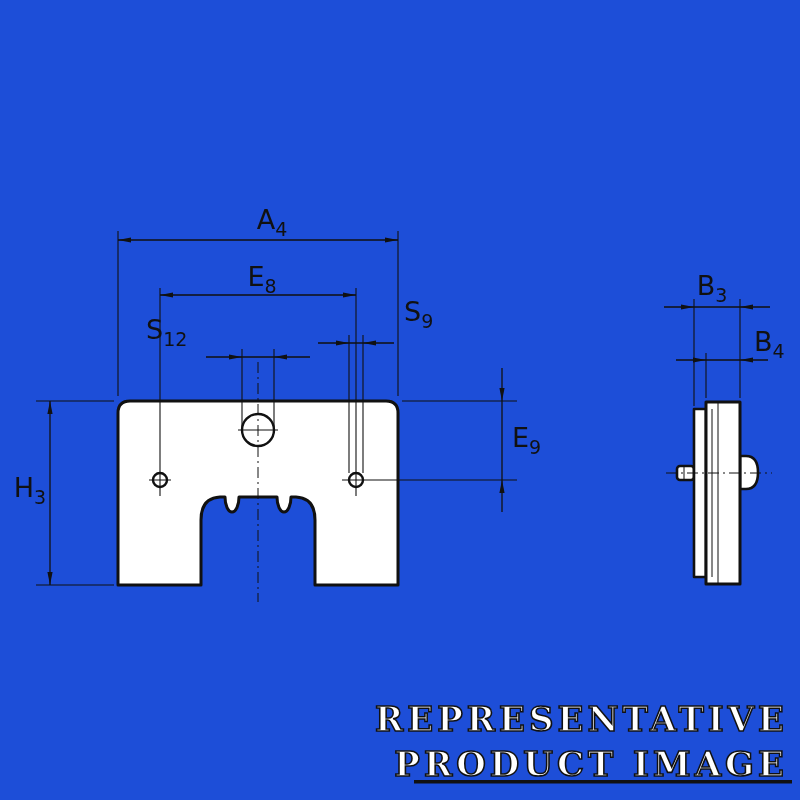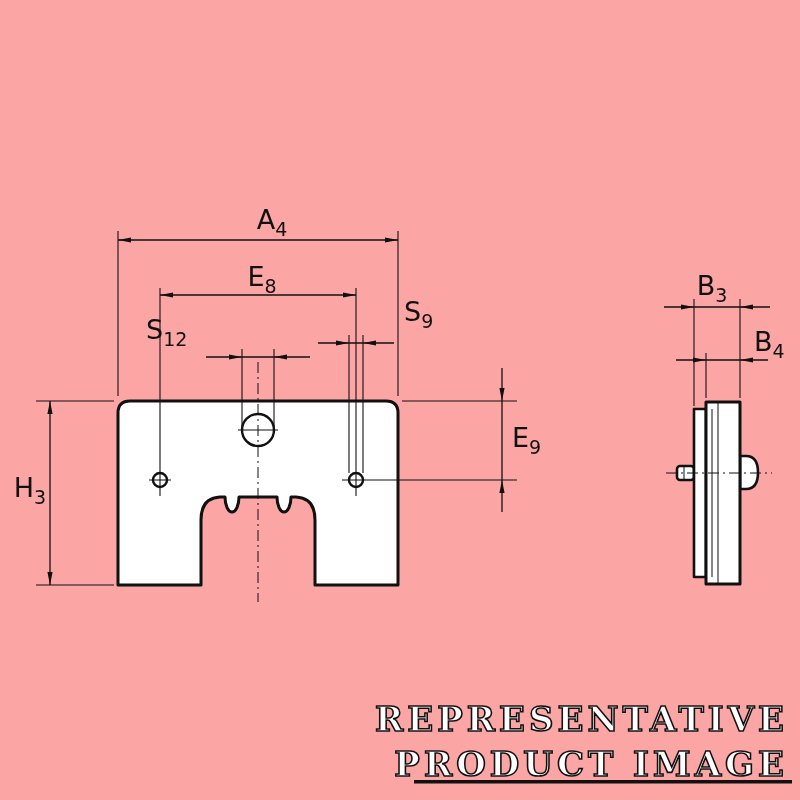--- a/index.html
+++ b/index.html
@@ -1,17 +1,17 @@
 <!DOCTYPE html>
 <html><head>
 <meta charset="utf-8">
 <style>
   html,body { margin:0; padding:0; background:#fff; }
   .canvas {
-    position:relative; width:800px; height:800px; background:#fca5a5;
+    position:relative; width:800px; height:800px; background:#1d4ed8;
     font-family:"DejaVu Sans", sans-serif;
   }
   svg text { user-select:none; }
   .dim  { font-family:"DejaVu Sans", sans-serif; font-size:27px; fill:#111; }
   .sub  { font-size:19px; }
   .outline  { fill:#ffffff; stroke:#111; stroke-width:3; stroke-linejoin:round; }
   .part     { fill:#ffffff; stroke:#111; stroke-width:2.6; stroke-linejoin:round; }
   .hole     { fill:none; stroke:#111; stroke-width:2.4; }
   .thin     { stroke:#111; stroke-width:1.1; fill:none; }
   .dimline  { stroke:#111; stroke-width:1.3; fill:none; }

